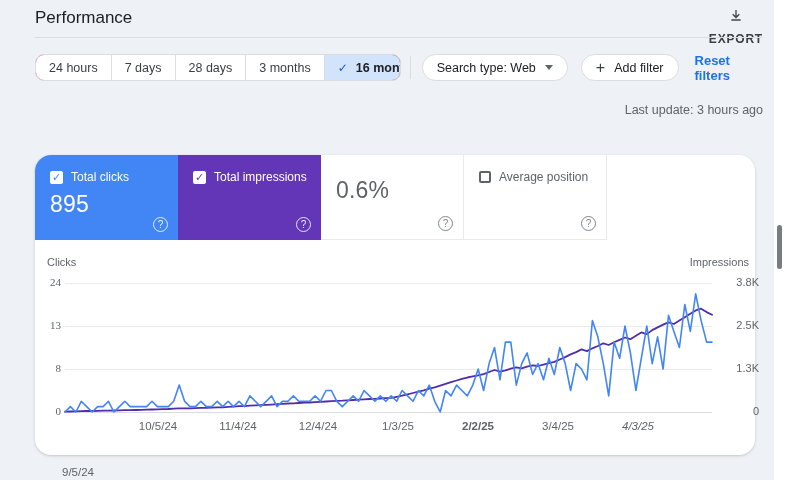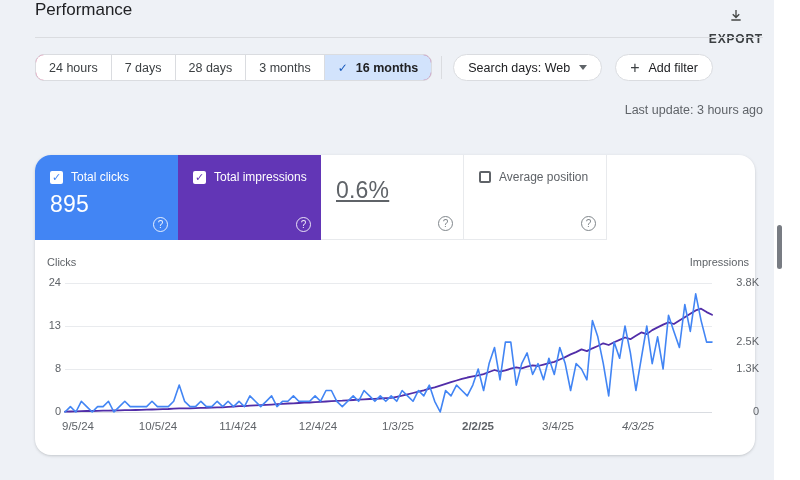--- a/index.html
+++ b/index.html
@@ -4,21 +4,21 @@
 <style>
   * { margin:0; padding:0; box-sizing:border-box; }
   html,body { width:800px; height:480px; overflow:hidden; }
   body {
     font-family:"Liberation Sans","DejaVu Sans",sans-serif;
     background:#eef1f6; color:#202124; position:relative;
   }
   .stage { position:absolute; inset:0; }
 
   
-  .page-title { position:absolute; left:35px; top:0; font-size:17px; color:#202124; }
+  .page-title { position:absolute; left:35px; top:8px; font-size:17px; color:#202124; }
   .export-btn { position:absolute; right:37px; top:8px; display:flex; align-items:center; gap:8px;
     cursor:pointer;flex-direction:column; }
   .export-btn svg { width:16px; height:16px; fill:#454746; }
   .export-label { font-size:12px; font-weight:700; letter-spacing:0.8px; color:#3c4043; }
   .header-divider { position:absolute; left:35px; right:37px; top:37px; height:1px; background:#dadce0; }
 
   
   .filter-row { position:absolute; left:35px; right:37px; top:54px; height:27px; display:flex; align-items:stretch; }
   .range-group { display:flex; border:1px solid #dadce0; border-radius:9px; overflow:hidden; background:#be185d; }
   .range-chip { display:flex; align-items:center; padding:0 13px; font-size:12.5px; color:#3c4043;
@@ -51,31 +51,31 @@
     flex:0 0 auto; }
   .cb.on { background:#fff; font-size:11px; font-weight:700; }
   .tile-blue .cb.on { color:#4285f4; }
   .tile-purple .cb.on { color:#6236b6; }
   .cb.off { width:12px; height:12px; border:2px solid #5f6368; background:#fff; }
   .tile-label { font-size:12px; white-space:nowrap; }
   .tile-blue .tile-label, .tile-purple .tile-label { color:#fff; }
   .tile-white .tile-label { color:#5f6368; }
   .tile-value { margin-top:7px; font-size:23px; letter-spacing:.2px; }
   .tile-blue .tile-value, .tile-purple .tile-value { color:#fff; }
-  .tile-white .tile-value { color:#5f6368;text-decoration:underline; }
+  .tile-white .tile-value { color:#5f6368; }
   .help { position:absolute; right:10px; bottom:8px; width:15px; height:15px; border-radius:50%;
     font-size:10px; display:flex; align-items:center; justify-content:center; cursor:pointer; }
   .tile-blue .help, .tile-purple .help { border:1px solid rgba(255,255,255,.85); color:rgba(255,255,255,.9); }
   .tile-white .help { border:1px solid #80868b; color:#80868b; }
 
   
   .axis-title { position:absolute; font-size:11px; color:#5f6368; }
   .gridline { position:absolute; left:30px; width:647px; height:1px; background:#e9ebee; }
   .gridline.base { background:#d9dce1; }
-  .ytick-l { position:absolute; left:0; width:26px; text-align:right; font-size:11px; color:#5f6368; }
+  .ytick-l { position:absolute; left:0; width:26px; text-align:right; font-size:11px; color:#5f6368;font-family:Liberation Serif, serif; }
   .ytick-r { position:absolute; left:684px; width:40px; text-align:right; font-size:11px; color:#5f6368; }
   .xtick { position:absolute; top:265px; width:64px; text-align:center; font-size:11.5px; color:#5f6368; }
   #chart-svg { position:absolute; left:30px; top:128px; width:647px; height:129px; overflow:visible; }
 
   
   .scroll-track { position:absolute; right:0; top:0; width:26px; height:480px; background:#ffffff; }
   .scroll-thumb { position:absolute; left:3px; top:225px; width:5px; height:44px; background:#787c83;
     border-radius:3px; cursor:pointer; }
 </style>
 </head>
@@ -108,29 +108,30 @@
       </div>
       <div class="range-chip selected">
         <span class="check">✓</span>
         <span>16 months</span>
       </div>
     </div>
 
     <div class="v-divider"></div>
 
     <div class="pill">
-      <span>Search days: Web</span>
+      <span>Search type: Web</span>
       <span class="caret"></span>
     </div>
 
     <div class="pill">
       <span class="plus">+</span>
       <span>Add filter</span>
     </div>
 
+    <span class="reset-link">Reset filters</span>
   </div>
 
   <div class="last-update">Last update: 3 hours ago</div>
 
   <div class="card">
 
     <div class="tiles">
       <div class="tile tile-blue">
         <div class="tile-head">
           <span class="cb on">✓</span>
@@ -169,25 +170,25 @@
     <div class="gridline" style="top:171px;"></div>
     <div class="gridline" style="top:214px;"></div>
     <div class="gridline base" style="top:257px;"></div>
 
     <div class="ytick-l" style="top:121px;">24</div>
     <div class="ytick-l" style="top:164px;">13</div>
     <div class="ytick-l" style="top:207px;">8</div>
     <div class="ytick-l" style="top:250px;">0</div>
 
     <div class="ytick-r" style="top:121px;">3.8K</div>
-    <div class="ytick-r" style="top:180px;">2.5K</div>
+    <div class="ytick-r" style="top:164px;">2.5K</div>
     <div class="ytick-r" style="top:207px;">1.3K</div>
     <div class="ytick-r" style="top:250px;">0</div>
 
-    <div class="xtick" style="left:11px;">9/5/24</div>
+    <div class="xtick" style="left:11px;margin-top:46px;">9/5/24</div>
     <div class="xtick" style="left:91px;">10/5/24</div>
     <div class="xtick" style="left:171px;">11/4/24</div>
     <div class="xtick" style="left:251px;">12/4/24</div>
     <div class="xtick" style="left:331px;">1/3/25</div>
     <div class="xtick" style="left:411px;font-weight:bold;">2/2/25</div>
     <div class="xtick" style="left:491px;">3/4/25</div>
     <div class="xtick" style="left:571px;font-style:italic;">4/3/25</div>
 
     <svg id="chart-svg" viewBox="0 0 647 129" preserveAspectRatio="none">
         <polyline points="0.0,128.7 5.4,128.5 10.9,128.3 16.3,128.2 21.7,128.0 27.2,128.0 32.6,127.8 38.1,127.6 43.5,127.6 48.9,127.5 54.4,127.3 59.8,127.1 65.2,127.1 70.7,127.0 76.1,126.8 81.6,126.6 87.0,126.5 92.4,126.3 97.9,126.1 103.3,126.0 108.7,125.6 114.2,125.3 119.6,125.4 125.1,125.3 130.5,125.1 135.9,124.9 141.4,124.8 146.8,124.6 152.2,124.4 157.7,124.3 163.1,123.9 168.5,123.6 174.0,123.2 179.4,123.1 184.9,122.7 190.3,122.4 195.7,122.2 201.2,121.9 206.6,121.6 212.0,121.2 217.5,120.9 222.9,120.5 228.4,120.4 233.8,120.0 239.2,119.7 244.7,119.5 250.1,119.2 255.5,118.8 261.0,118.5 266.4,118.2 271.8,117.8 277.3,117.7 282.7,117.3 288.2,117.0 293.6,116.6 299.0,116.3 304.5,116.0 309.9,115.8 315.3,115.5 320.8,115.1 326.2,114.8 331.7,113.8 337.1,112.7 342.5,111.4 348.0,110.0 353.4,108.7 358.8,107.3 364.3,105.6 369.7,104.3 375.2,102.6 380.6,100.9 386.0,99.2 391.5,97.5 396.9,95.8 402.3,94.5 407.8,93.4 413.2,92.4 418.6,91.1 424.1,89.0 429.5,87.0 435.0,88.7 440.4,87.4 445.8,85.7 451.3,84.3 456.7,85.3 462.1,83.6 467.6,82.3 473.0,83.0 478.5,81.6 483.9,80.2 489.3,78.9 494.8,76.5 500.2,74.1 505.6,71.4 511.1,69.1 516.5,66.4 521.9,68.1 527.4,65.3 532.8,63.0 538.3,60.3 543.7,62.0 549.1,59.3 554.6,56.9 560.0,54.5 565.4,56.2 570.9,52.8 576.3,49.4 581.8,51.1 587.2,47.1 592.6,44.4 598.1,41.6 603.5,39.3 608.9,41.0 614.4,37.6 619.8,34.2 625.3,30.8 630.7,27.4 636.1,25.7 641.6,29.1 647.0,31.8" fill="none" stroke="#512da8" stroke-width="1.8" stroke-linejoin="round" stroke-linecap="round"></polyline>

